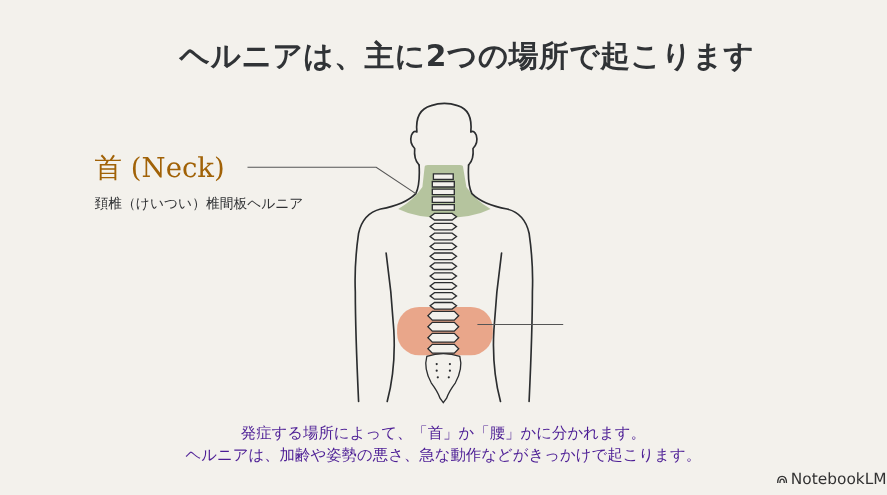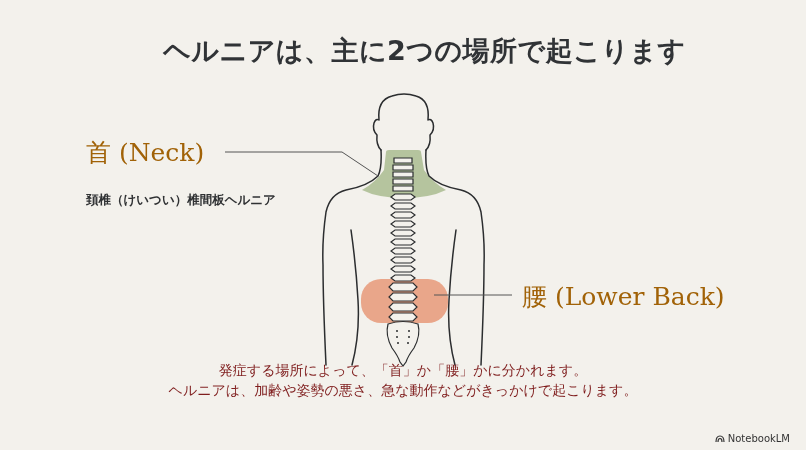--- a/index.html
+++ b/index.html
@@ -16,32 +16,32 @@
     font-size: 27px; font-weight: bold; letter-spacing: 0.5px;
     color: #303336;
     padding-left: 43px;
   }
   .label-block { position: absolute; }
   .label-main {
     font-family: "DejaVu Serif", "Liberation Serif", serif;
     font-size: 25px; color: #a16207; white-space: nowrap;
   }
   .label-sub {
-    font-size: 12.5px; color: #2f3133; margin-top: 23px; white-space: nowrap; font-weight: bold;
+    font-size: 12.5px; color: #2f3133; margin-top: 8px; white-space: nowrap;
   }
   #neck-label { left: 86px; top: 136px; }
   #back-label { left: 522px; top: 280px; }
   .figure { position: absolute; left: 0; top: 0; }
   .caption {
-    position: absolute; left: 0; right: 0; top: 360px;
-    text-align: center; font-size: 14px; line-height: 20px; color: #7f1d1d;
+    position: absolute; left: 0; right: 0; top: 384px;
+    text-align: center; font-size: 14px; line-height: 20px; color: #4c1d95;
   }
   .brand {
-    position: absolute; right: 16px; bottom: 6px;
-    font-size: 10px; color: #333; display: flex; align-items: center; gap: 3px; justify-content: center;
+    position: absolute; right: 0; bottom: 6px;
+    font-size: 14px; color: #333; display: flex; align-items: center; gap: 3px; justify-content: center;
   }
 </style>
 </head>
 <body>
 
 <div class="title">ヘルニアは、主に2つの場所で起こります</div>
 
 <svg class="figure" width="806" height="450" viewBox="0 0 806 450">
 
   <path d="M386 152 Q386 150 389 150 L418 150 Q421 150 421 152 L424 170 Q432 182 446 190 Q430 198 404 198 Q378 198 362 190 Q376 182 384 170 Z" fill="#aebf96" opacity="0.9"></path>
@@ -97,21 +97,20 @@
   <polyline points="225,152 342,152 378,176" fill="none" stroke="#555" stroke-width="1"></polyline>
   <line x1="434" y1="295" x2="512" y2="295" stroke="#555" stroke-width="1"></line>
 </svg>
 
 <div class="label-block" id="neck-label">
   <div class="label-main">首 (Neck)</div>
   <div class="label-sub">頚椎（けいつい）椎間板ヘルニア</div>
 </div>
 
 <div class="label-block" id="back-label">
-  <div class="label-main">腰 (Lower Back)</div>
 </div>
 
 <div class="caption">
   <div>発症する場所によって、「首」か「腰」かに分かれます。</div>
   <div>ヘルニアは、加齢や姿勢の悪さ、急な動作などがきっかけで起こります。</div>
 </div>
 
 <div class="brand">
   <svg width="10" height="8" viewBox="0 0 10 8">
     <path d="M1 7 Q1 1 5 1 Q9 1 9 7 M3 7 Q3 3.5 5 3.5 Q7 3.5 7 7" fill="none" stroke="#333" stroke-width="1.2"></path>

